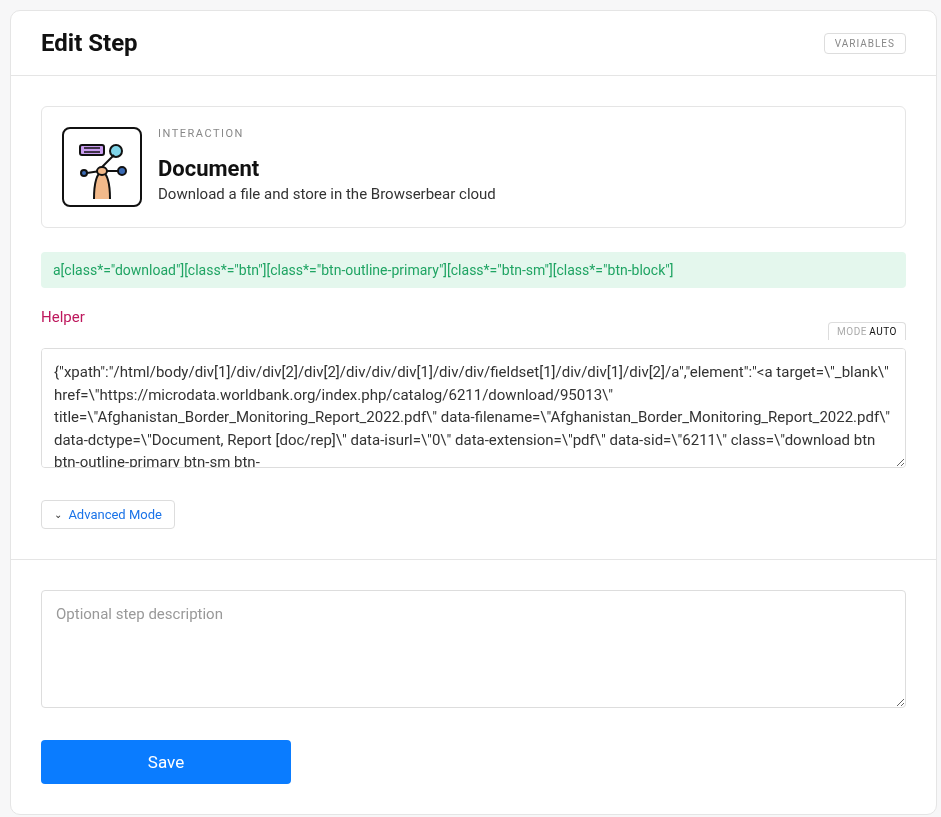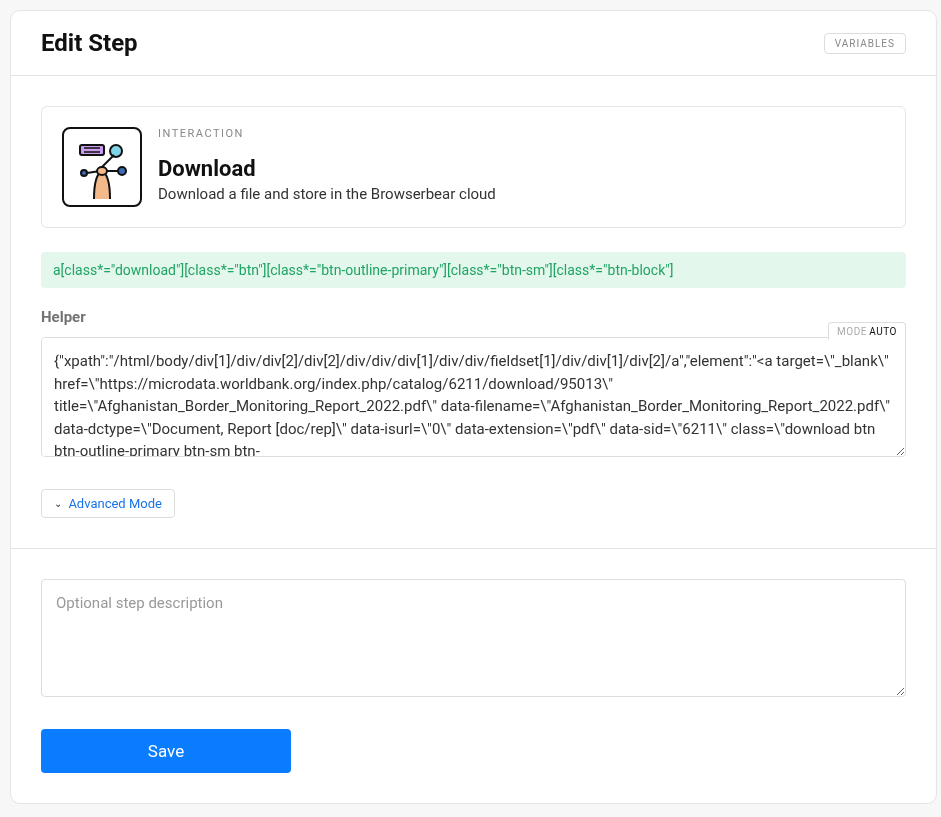--- a/index.html
+++ b/index.html
@@ -93,23 +93,23 @@
       margin-top: 24px;
       font-family: inherit;
       overflow-wrap: break-word;
     }
     .helper-section {
       margin-top: 20px;
       position: relative;
     }
     .helper-label {
       font-size: 15px;
-      font-weight: 700;
-      color: #737373;
-      margin-bottom: 11px;
+      font-weight: 400;
+      color: #be185d;
+      margin-bottom: 22px;
       display: block;
     }
     .mode-badge {
       position: absolute;
       top: 14px;
       right: 0;
       border: 1px solid #ddd;
       border-bottom: none;
       border-radius: 4px 4px 0 0;
       padding: 3px 8px;
@@ -221,21 +221,21 @@
           <circle cx="52" cy="36" r="4" fill="#3a6bb5" stroke="#111" stroke-width="2"></circle>
           <line x1="30" y1="36" x2="17" y2="38" stroke="#111" stroke-width="2"></line>
           <line x1="34" y1="36" x2="48" y2="36" stroke="#111" stroke-width="2"></line>
           <line x1="32" y1="32" x2="44" y2="20" stroke="#111" stroke-width="2"></line>
           <path d="M 24 64 Q 24 40 32 36 Q 40 40 40 64" fill="#f2b98a" stroke="#111" stroke-width="2"></path>
           <ellipse cx="32" cy="36" rx="5" ry="4" fill="#f2b98a" stroke="#111" stroke-width="2"></ellipse>
         </svg>
       </div>
       <div class="interaction-meta">
         <div class="interaction-label">INTERACTION</div>
-        <div class="interaction-title">Download</div>
+        <div class="interaction-title">Document</div>
         <div class="interaction-desc">Download a file and store in the Browserbear cloud</div>
       </div>
     </div>
 
     <div class="selector-box">a[class*="download"][class*="btn"][class*="btn-outline-primary"][class*="btn-sm"][class*="btn-block"]</div>
 
     <div class="helper-section">
       <label class="helper-label">Helper</label>
       <div class="mode-badge">
         <span class="mode-text">MODE</span>

